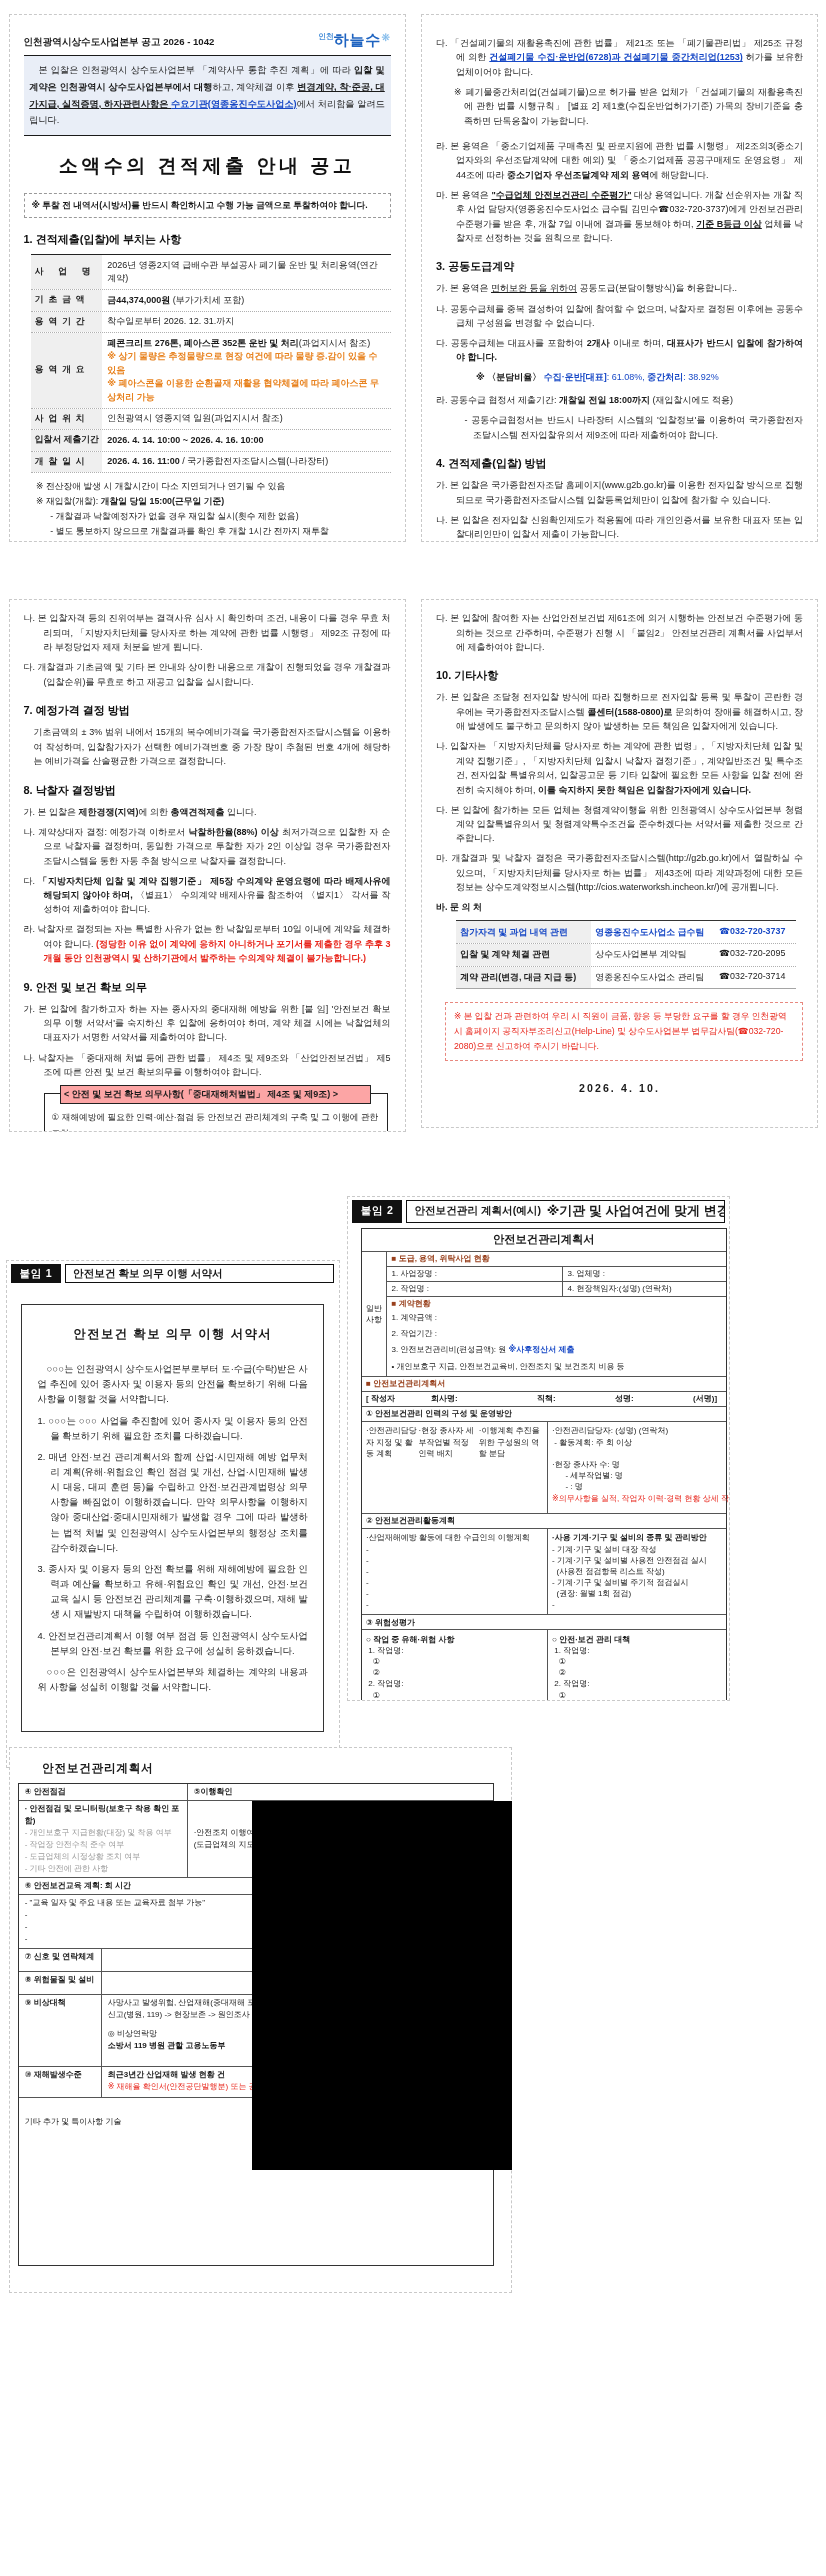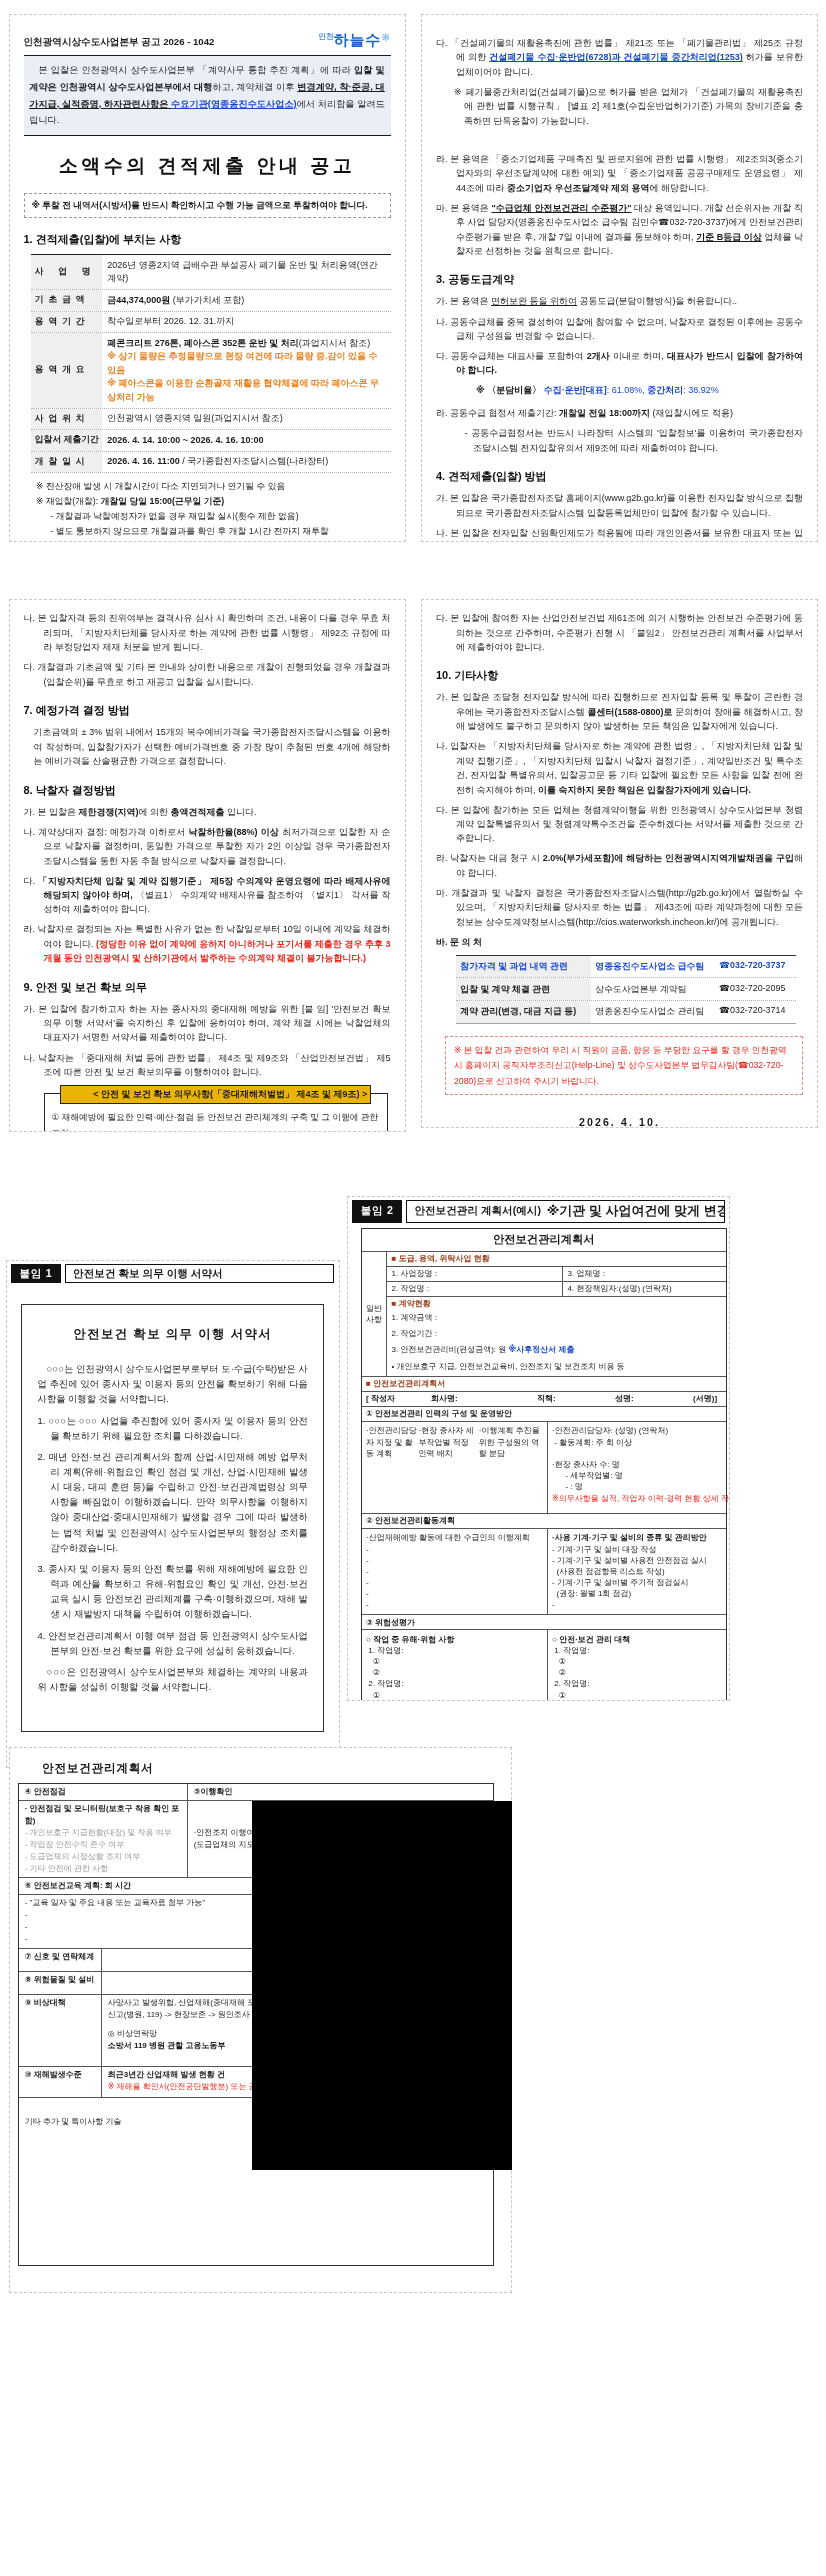--- a/index.html
+++ b/index.html
@@ -35,27 +35,27 @@
   .sh{font-size:11px;font-weight:800;margin:14px 0 7px;color:#111}
   .itable{border-top:1.4px solid #222;border-bottom:1.4px solid #222;margin-left:7px}
   .irow{display:flex;border-bottom:0.7px dotted #b0b0b0;align-items:stretch}
   .ilabel{flex:0 0 71px;background:#efefef;font-weight:700;padding:3.5px 4.3px;white-space:pre;font-size:8.8px;display:flex;align-items:center;overflow:hidden}
   .ival{flex:1;padding:3.5px 5.7px;line-height:1.5;display:flex;flex-direction:column;justify-content:center}
   .ival p{line-height:1.5}
   .tnotes{padding:5.7px 2.8px 4.3px;line-height:1.7;font-size:8.8px}
   .tn{padding-left:12.8px;text-indent:-10px}
   .tn-sub{padding-left:24px;text-indent:-7px}
   .pr{padding-left:20px;text-indent:-20px;line-height:1.6;margin-bottom:5.7px;text-align:justify}
-  .note-ind{padding-left:28px;text-indent:-10px;line-height:1.6;margin-bottom:24px;text-align:justify}
+  .note-ind{padding-left:28px;text-indent:-10px;line-height:1.6;margin-bottom:11px;text-align:justify}
   .dash-ind{padding-left:37px;text-indent:-8.5px;line-height:1.6;margin-bottom:5.7px;text-align:justify}
   .body-ind{padding-left:10px;line-height:1.62;margin-bottom:5.7px;text-align:justify}
   .ratio{padding-left:40px;margin:1.4px 0 8.5px;line-height:1.6}
   
   .dutybox{border:1.4px solid #222;margin:14px 2.8px 11.3px 20px;padding:15.6px 7px 7px;position:relative}
-  .dutybox-title{position:absolute;top:-9.2px;left:15.6px;right:15.6px;background:#eab308;border:1.4px solid #222;font-weight:800;text-align:right;font-size:9px;padding:2.1px 2.8px}
+  .dutybox-title{position:absolute;top:-9.2px;left:15.6px;right:15.6px;background:#fca5a5;border:1.4px solid #222;font-weight:800;text-align:left;font-size:9px;padding:2.1px 2.8px}
   .duty-item{line-height:1.8;font-size:8.7px}
   
   .ctable{margin:1.4px 0 0 20px;border-top:1.4px solid #333;border-bottom:0.7px solid #a5a5a5;width:340px}
   .crow{display:flex;border-bottom:0.7px dotted #b0b0b0;font-size:8.9px}
   .crow:last-child{border-bottom:none}
   .clabel{flex:0 0 135px;background:#efefef;font-weight:700;padding:4.3px 4.3px}
   .cteam{flex:0 0 128px;padding:4.3px 4.3px}
   .ctel{flex:1;padding:4.3px 0}
   .crow.hl .clabel,.crow.hl .cteam,.crow.hl .ctel{color:#1849c6}
   .crow.hl{font-weight:800}
@@ -228,21 +228,20 @@
   </div>
 
 </div>
 
 <div class="page" id="page-4">
   <p class="pr">다. 본 입찰에 참여한 자는 산업안전보건법 제61조에 의거 시행하는 안전보건 수준평가에 동의하는 것으로 간주하며, 수준평가 진행 시 「붙임2」 안전보건관리 계획서를 사업부서에 제출하여야 합니다.</p>
   <h2 class="sh">10. 기타사항</h2>
   <p class="pr"><span>가. 본 입찰은 조달청 전자입찰 방식에 따라 집행하므로 전자입찰 등록 및 투찰이 곤란한 경우에는 국가종합전자조달시스템 </span><span class="b">콜센터(1588-0800)로</span><span> 문의하여 장애를 해결하시고, 장애 발생에도 불구하고 문의하지 않아 발생하는 모든 책임은 입찰자에게 있습니다.</span></p>
   <p class="pr"><span>나. 입찰자는 「지방자치단체를 당사자로 하는 계약에 관한 법령」, 「지방자치단체 입찰 및 계약 집행기준」, 「지방자치단체 입찰시 낙찰자 결정기준」, 계약일반조건 및 특수조건, 전자입찰 특별유의서, 입찰공고문 등 기타 입찰에 필요한 모든 사항을 입찰 전에 완전히 숙지해야 하며, </span><span class="b">이를 숙지하지 못한 책임은 입찰참가자에게 있습니다.</span></p>
   <p class="pr">다. 본 입찰에 참가하는 모든 업체는 청렴계약이행을 위한 인천광역시 상수도사업본부 청렴계약 입찰특별유의서 및 청렴계약특수조건을 준수하겠다는 서약서를 제출한 것으로 간주합니다.</p>
-  <p class="pr"><span>라. 낙찰자는 대금 청구 시 </span><span class="b">2.0%(부가세포함)에 해당하는 인천광역시지역개발채권을 구입</span><span>해야 합니다.</span></p>
   <p class="pr">마. 개찰결과 및 낙찰자 결정은 국가종합전자조달시스템(http://g2b.go.kr)에서 열람하실 수 있으며, 「지방자치단체를 당사자로 하는 법률」 제43조에 따라 계약과정에 대한 모든 정보는 상수도계약정보시스템(http://cios.waterworksh.incheon.kr/)에 공개됩니다.</p>
   <p class="pr b">바. 문 의 처</p>
   <div class="ctable">
     <div class="crow hl">
       <div class="clabel">참가자격 및 과업 내역 관련</div>
       <div class="cteam">영종옹진수도사업소 급수팀</div>
       <div class="ctel">☎032-720-3737</div>
     </div>
     <div class="crow">
       <div class="clabel">입찰 및 계약 체결 관련</div>

